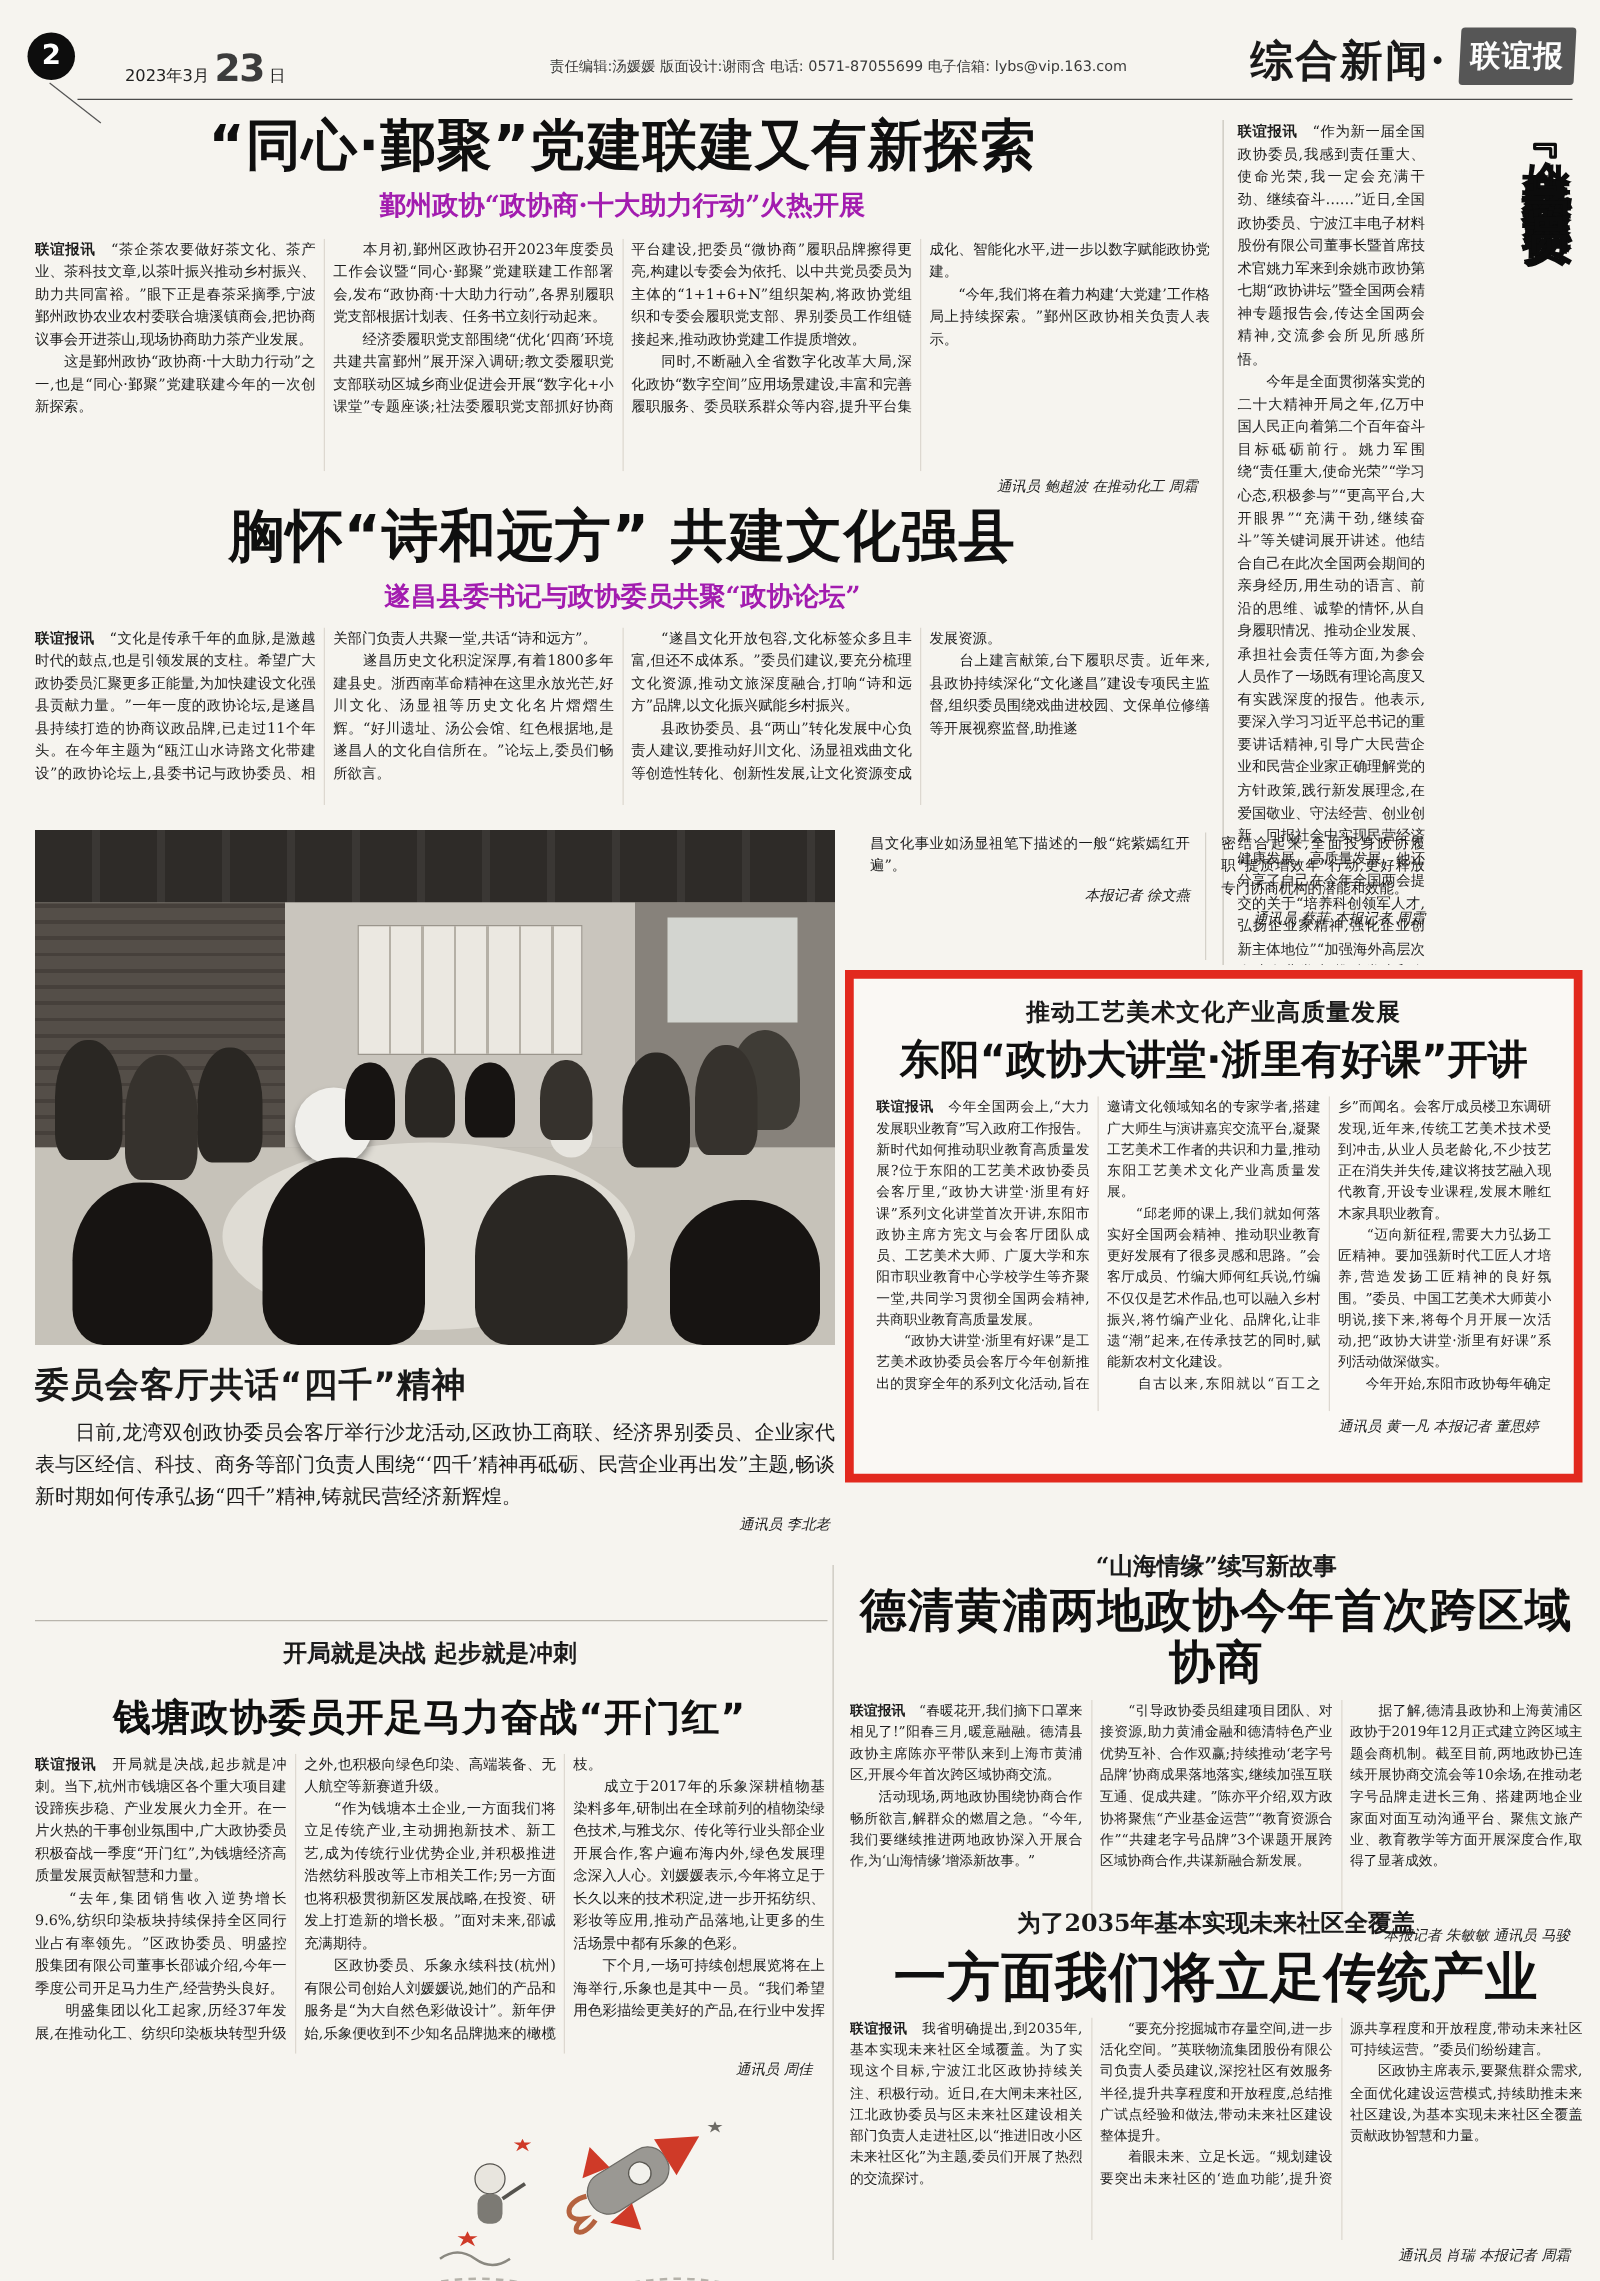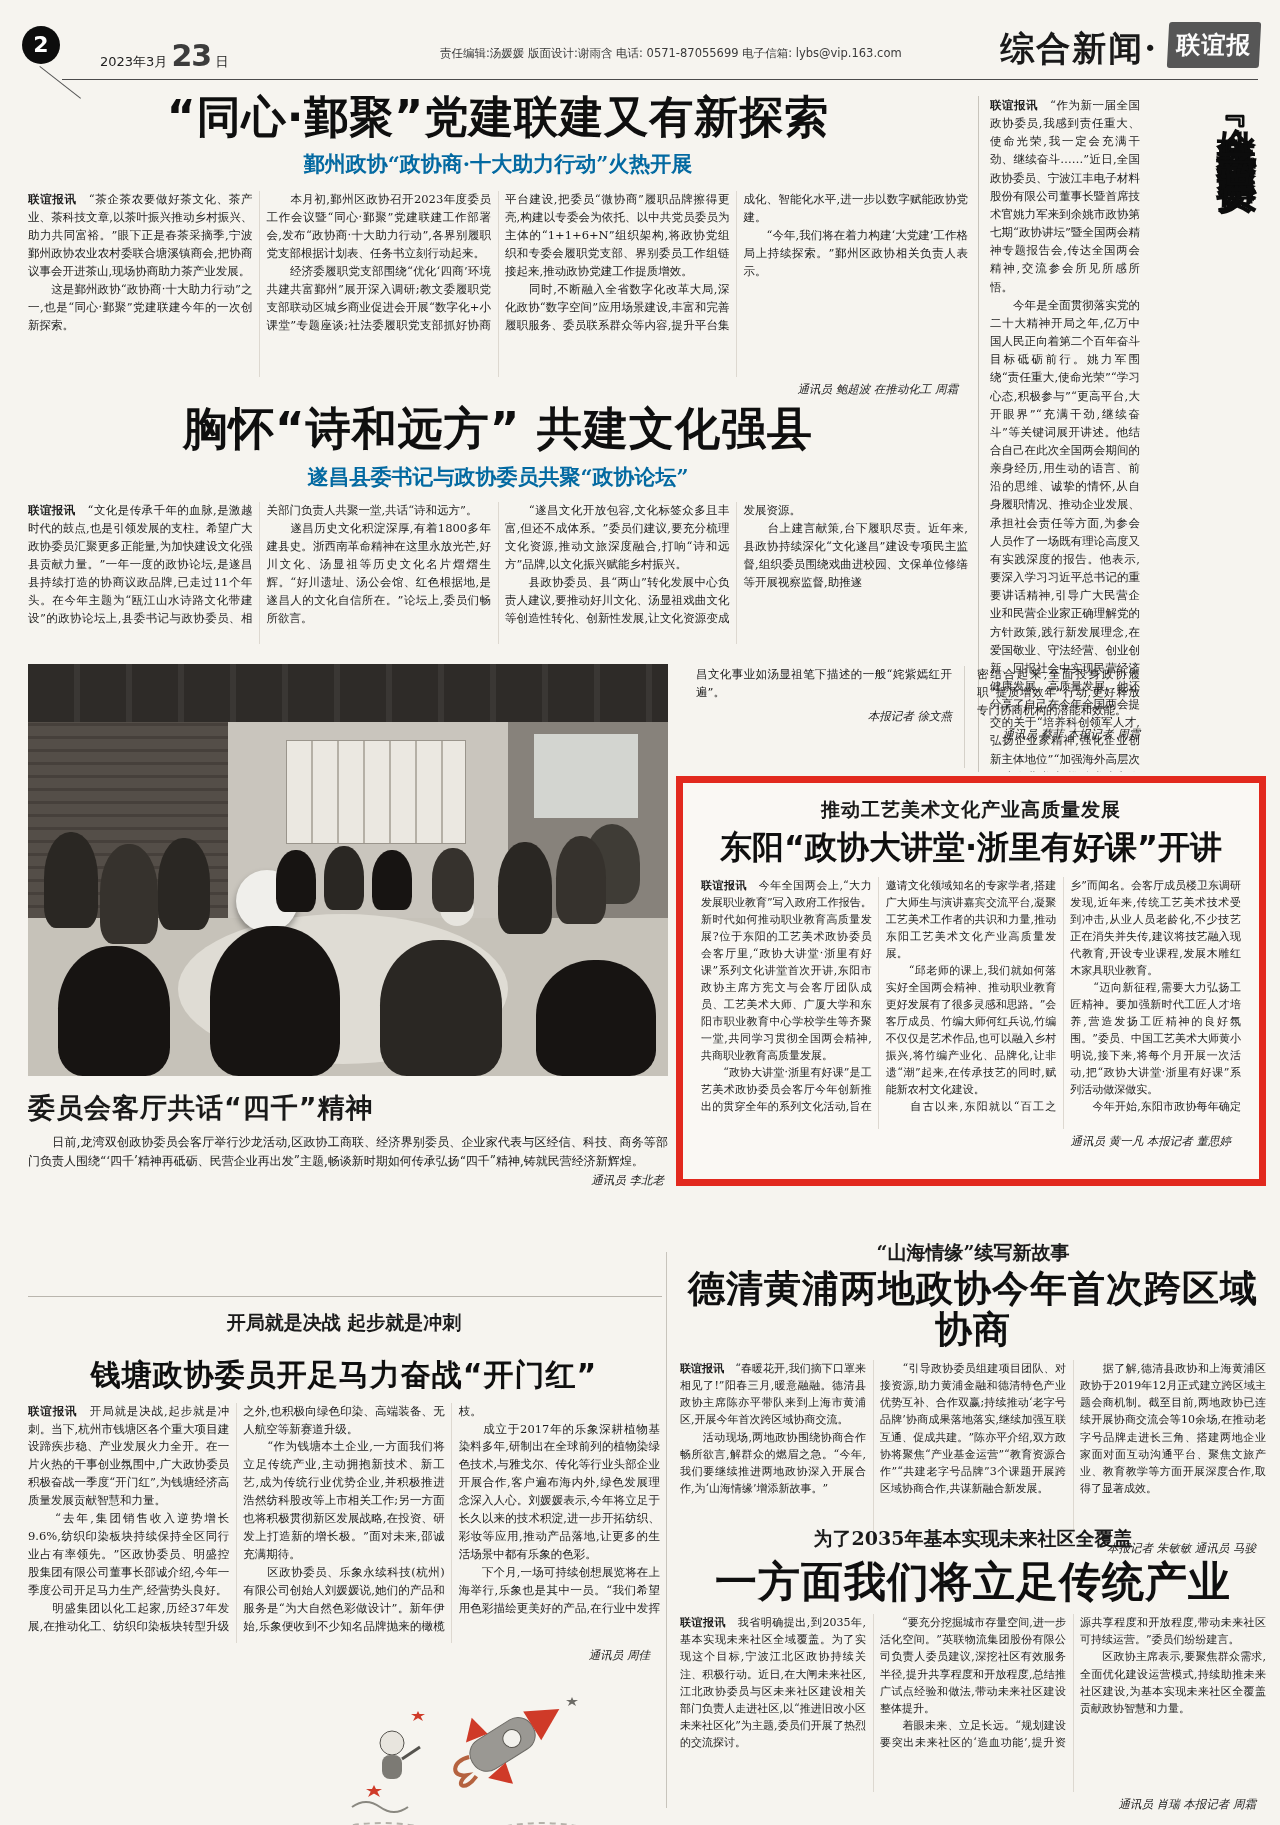--- a/index.html
+++ b/index.html
@@ -19,21 +19,21 @@
   .section-title { right:122px; top:26px; font-size:34px; font-weight:900; font-family:"DejaVu Serif",serif; letter-spacing:2px; }
   .masthead { right:20px; top:22px; width:92px; height:46px; background:#565656; color:#fdfdfd;
     font-size:24px; font-weight:bold; text-align:center; line-height:46px; letter-spacing:1px;
     font-family:"DejaVu Serif",serif; border-radius:3px; transform:skewX(-3deg); }
   .header-rule { left:62px; top:79px; width:1196px; height:1px; background:#4b4b4b; }
 
   
   .headline { font-family:"DejaVu Sans","Liberation Sans",sans-serif; font-weight:900; text-align:center;
     color:#0f0f0f; letter-spacing:1px; line-height:1.12; }
   .kicker { font-family:"DejaVu Serif",serif; font-weight:bold; text-align:center; color:#1a1a1a; }
-  .subhead { font-family:"DejaVu Serif",serif; font-weight:bold; text-align:center; color:#0369a1; }
+  .subhead { font-family:"DejaVu Serif",serif; font-weight:bold; text-align:center; color:#a21caf; }
   .article-body { white-space:pre-wrap; text-align:justify; font-size:11.5px; line-height:1.56;
     color:#1d1d1d; column-gap:14px; column-rule:1px solid #ddd8d0; overflow:hidden; }
   .article-body .lead { font-family:"DejaVu Sans",sans-serif; font-weight:bold; }
   .cols4 { column-count:4; }
   .cols3 { column-count:3; }
   .byline { text-align:right; font-size:11.5px; color:#222; padding-right:10px; margin-top:5px;
     font-family:"DejaVu Serif",serif; font-style:italic; }
 
   
   .article-a { left:28px; top:92px; width:940px; }
@@ -73,21 +73,21 @@
   .ph-table { left:208px; top:206px; width:62px; height:62px; background:#f0efeb; border-radius:50%;
     box-shadow:0 4px 6px rgba(0,0,0,.35); }
   .ph-table2 { left:412px; top:228px; width:34px; height:34px; background:#e7e5df; border-radius:50%; }
   .ph-plant { left:556px; top:160px; width:56px; height:80px; background:#3f3c36; border-radius:50% 50% 30% 30%; }
   .fig { background:#2a2723; border-radius:48% 48% 22% 22%; }
   .fig.dark { background:#171412; }
   .fig.mid { background:#36322d; }
 
   .caption-title { font-family:"DejaVu Sans",sans-serif; font-weight:900; font-size:27px; margin-top:14px;
     letter-spacing:1px; }
-  .caption-text { margin-top:7px; font-size:12px; line-height:1.6; text-align:justify; white-space:pre-wrap; }
+  .caption-text { margin-top:7px; font-size:16px; line-height:1.6; text-align:justify; white-space:pre-wrap; }
   .caption-byline { text-align:right; font-size:11.5px; margin-top:2px; padding-right:4px; font-style:italic; }
 
   
   .tails { left:684px; top:666px; width:456px; height:102px; display:flex;justify-content:flex-end; }
   .tailA { width:268px; padding-right:12px; font-size:11.5px; line-height:1.56; text-align:justify; }
   .tailB { width:176px; padding-left:12px; border-left:1px solid #d5d1c9; font-size:11.5px; line-height:1.56; text-align:justify; }
   .tail-byline { text-align:right; font-style:italic; margin-top:6px; font-size:11.5px; }
 
   
   .red-box { left:676px; top:776px; width:590px; height:410px; border:7px solid #e2291e; background:#faf8f4;

